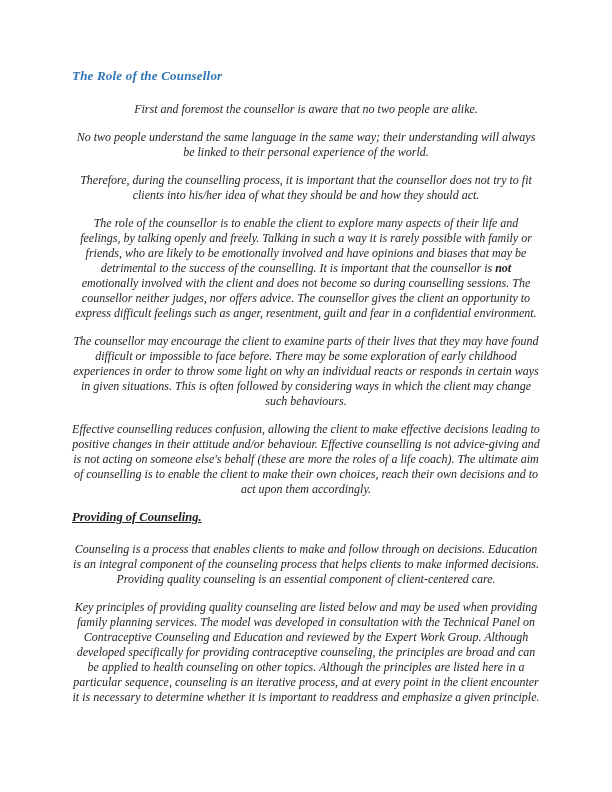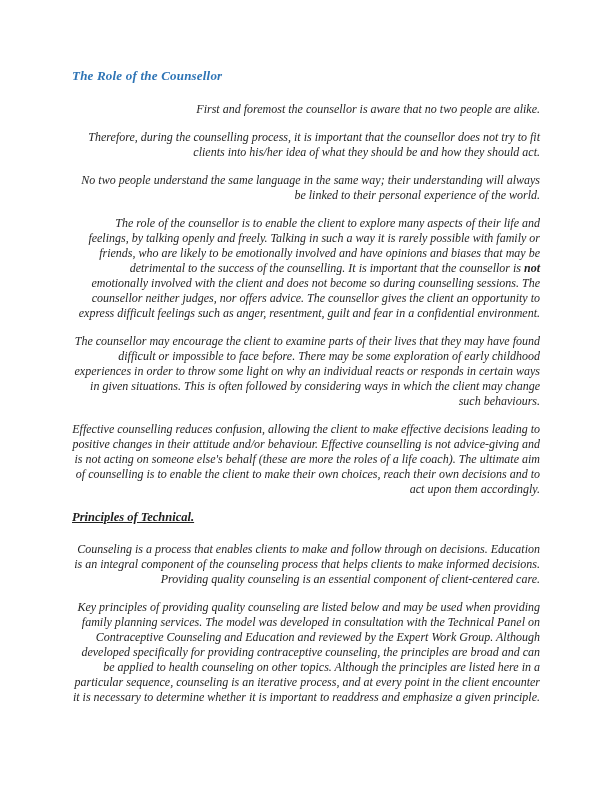--- a/index.html
+++ b/index.html
@@ -20,48 +20,48 @@
   .doc-title {
     font-size: 13px;
     font-weight: bold;
     letter-spacing: 0.2px;
     margin-bottom: 18px;
   }
   .para {
     font-size: 12px;
     line-height: 15px;
     margin-bottom: 13px;
-    text-align: right;
+    text-align: center;
   }
   .section-heading {
     font-size: 12.5px;
     font-weight: bold;
     text-decoration: underline;
     margin: 6px 0 17px 0;
   }
   .para strong { font-weight: bold; font-style: italic; }
 </style>
 </head>
 <body style="color: rgb(31, 31, 31); background: rgb(255, 255, 255);">
 
 <div class="page">
 
   <h1 class="doc-title" style="color: rgb(46, 116, 181);">The Role of the Counsellor</h1>
 
   <p class="para">First and foremost the counsellor is aware that no two people are alike.</p>
 
+  <p class="para">No two people understand the same language in the same way; their understanding will always be linked to their personal experience of the world.</p>
+
   <p class="para">Therefore, during the counselling process, it is important that the counsellor does not try to fit clients into his/her idea of what they should be and how they should act.</p>
-
-  <p class="para">No two people understand the same language in the same way; their understanding will always be linked to their personal experience of the world.</p>
 
   <p class="para"><span>The role of the counsellor is to enable the client to explore many aspects of their life and feelings, by talking openly and freely.  Talking in such a way it is rarely possible with family or friends, who are likely to be emotionally involved and have opinions and biases that may be detrimental to the success of the counselling.  It is important that the counsellor is </span><strong>not</strong><span> emotionally involved with the client and does not become so during counselling sessions.  The counsellor neither judges, nor offers advice.  The counsellor gives the client an opportunity to express difficult feelings such as anger, resentment, guilt and fear in a confidential environment.</span></p>
 
   <p class="para">The counsellor may encourage the client to examine parts of their lives that they may have found difficult or impossible to face before.  There may be some exploration of early childhood experiences in order to throw some light on why an individual reacts or responds in certain ways in given situations. This is often followed by considering ways in which the client may change such behaviours.</p>
 
   <p class="para">Effective counselling reduces confusion, allowing the client to make effective decisions leading to positive changes in their attitude and/or behaviour.  Effective counselling is not advice-giving and is not acting on someone else's behalf (these are more the roles of a life coach).  The ultimate aim of counselling is to enable the client to make their own choices, reach their own decisions and to act upon them accordingly.</p>
 
-  <h2 class="section-heading">Principles of Technical.</h2>
+  <h2 class="section-heading">Providing of Counseling.</h2>
 
   <p class="para">Counseling is a process that enables clients to make and follow through on decisions. Education is an integral component of the counseling process that helps clients to make informed decisions. Providing quality counseling is an essential component of client-centered care.</p>
 
   <p class="para">Key principles of providing quality counseling are listed below and may be used when providing family planning services. The model was developed in consultation with the Technical Panel on Contraceptive Counseling and Education and reviewed by the Expert Work Group. Although developed specifically for providing contraceptive counseling, the principles are broad and can be applied to health counseling on other topics. Although the principles are listed here in a particular sequence, counseling is an iterative process, and at every point in the client encounter it is necessary to determine whether it is important to readdress and emphasize a given principle.</p>
 
 </div>
 
 </body></html>

